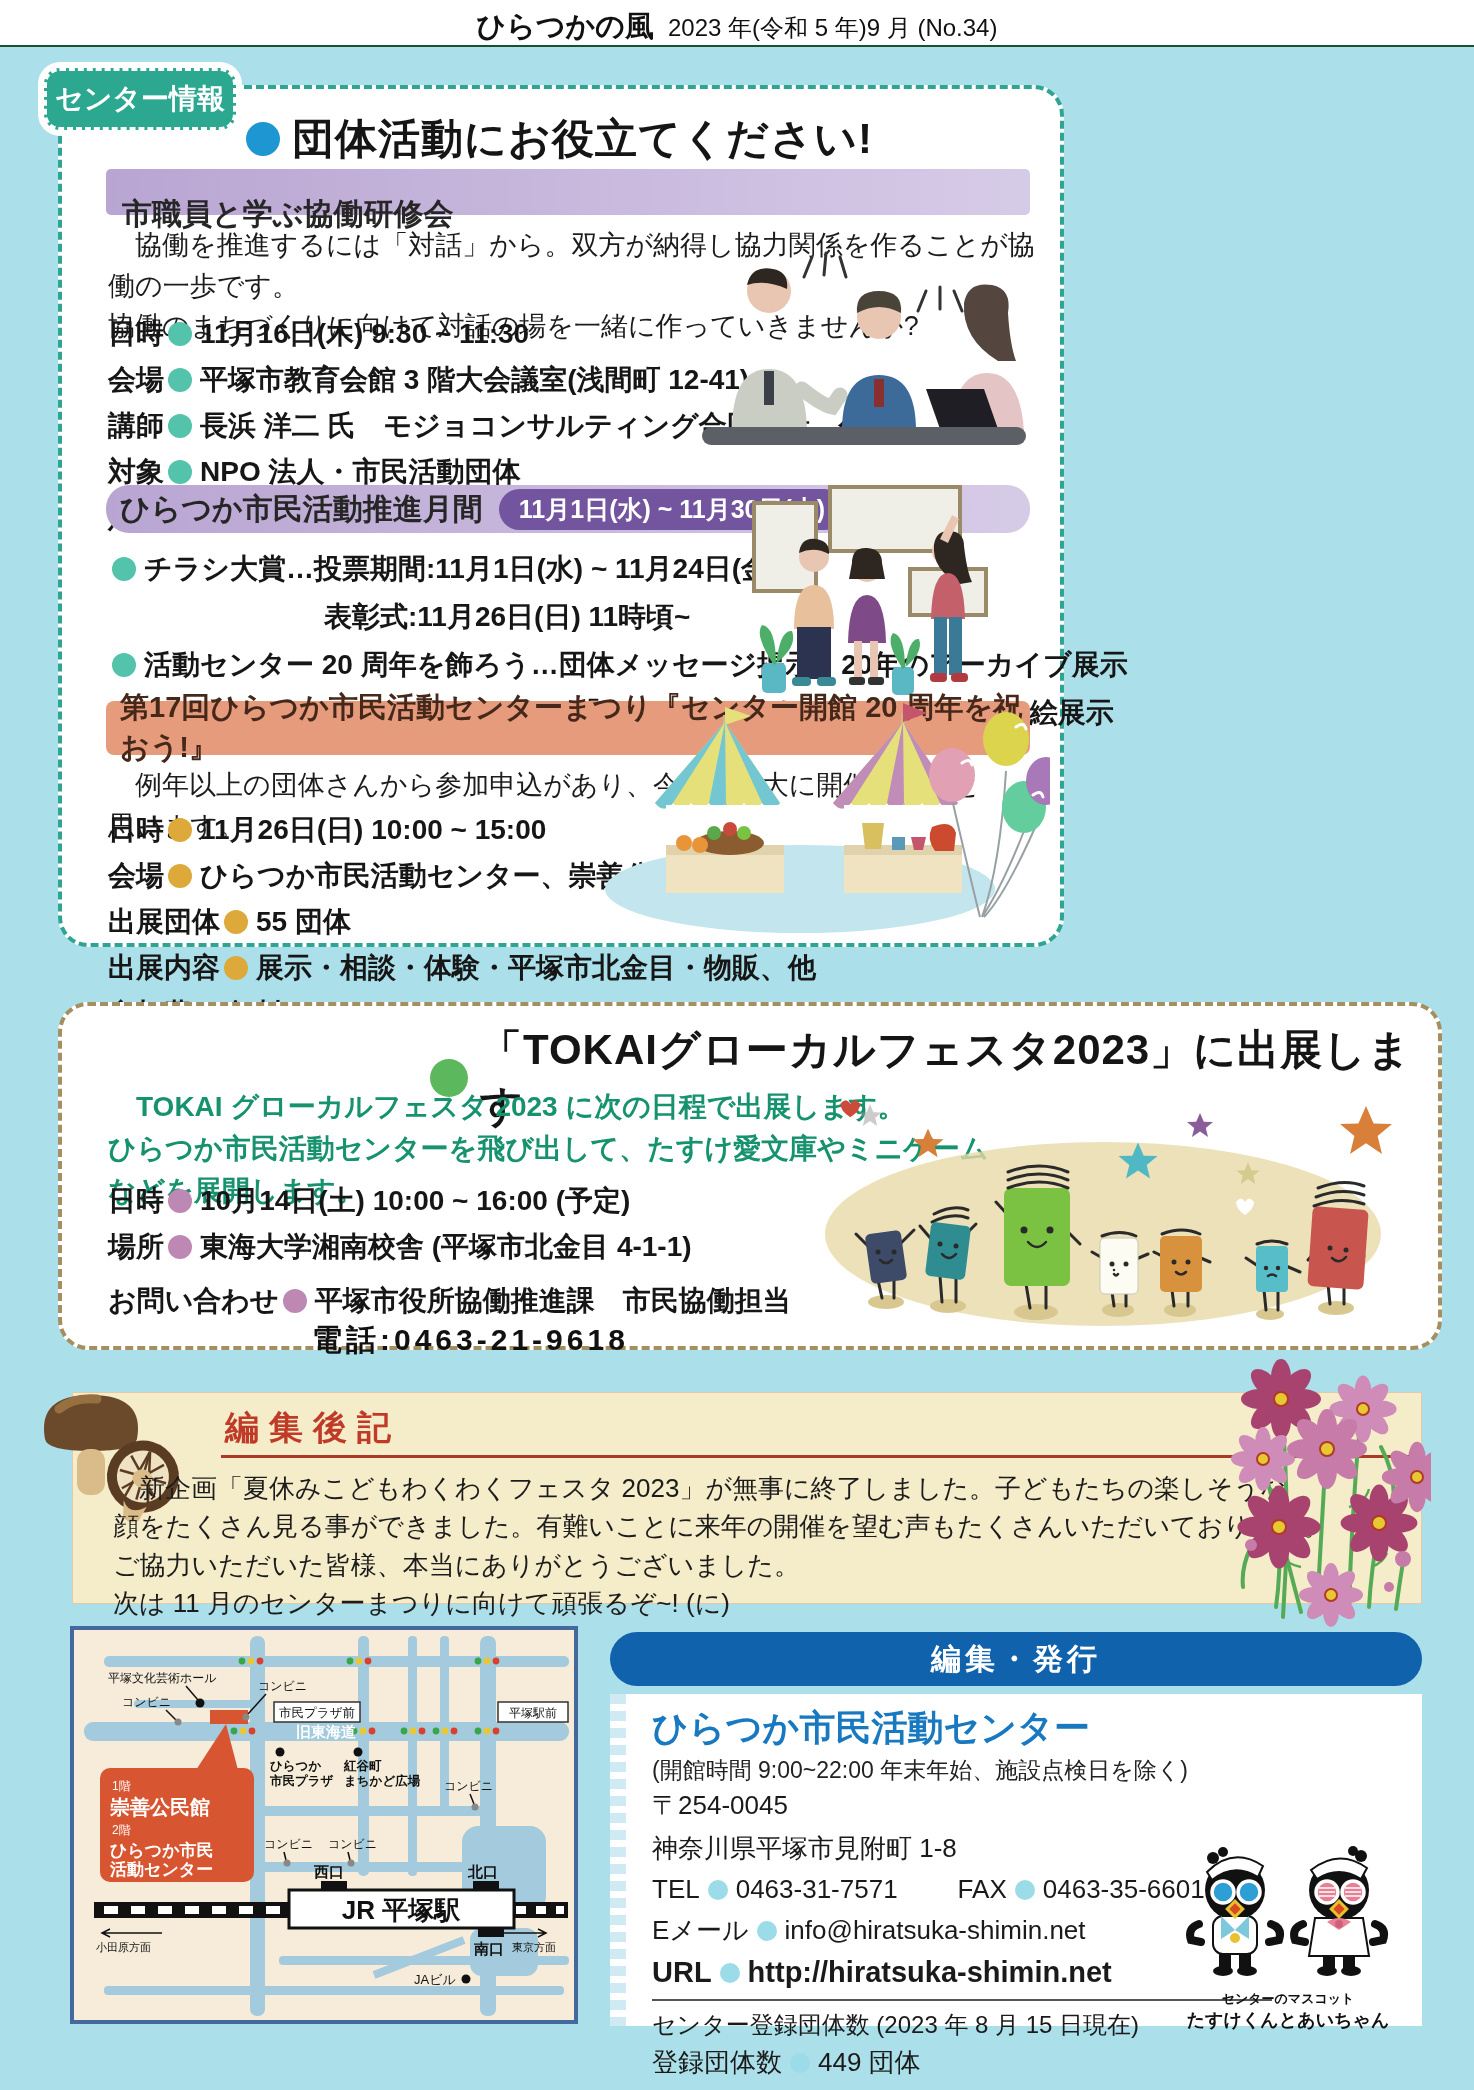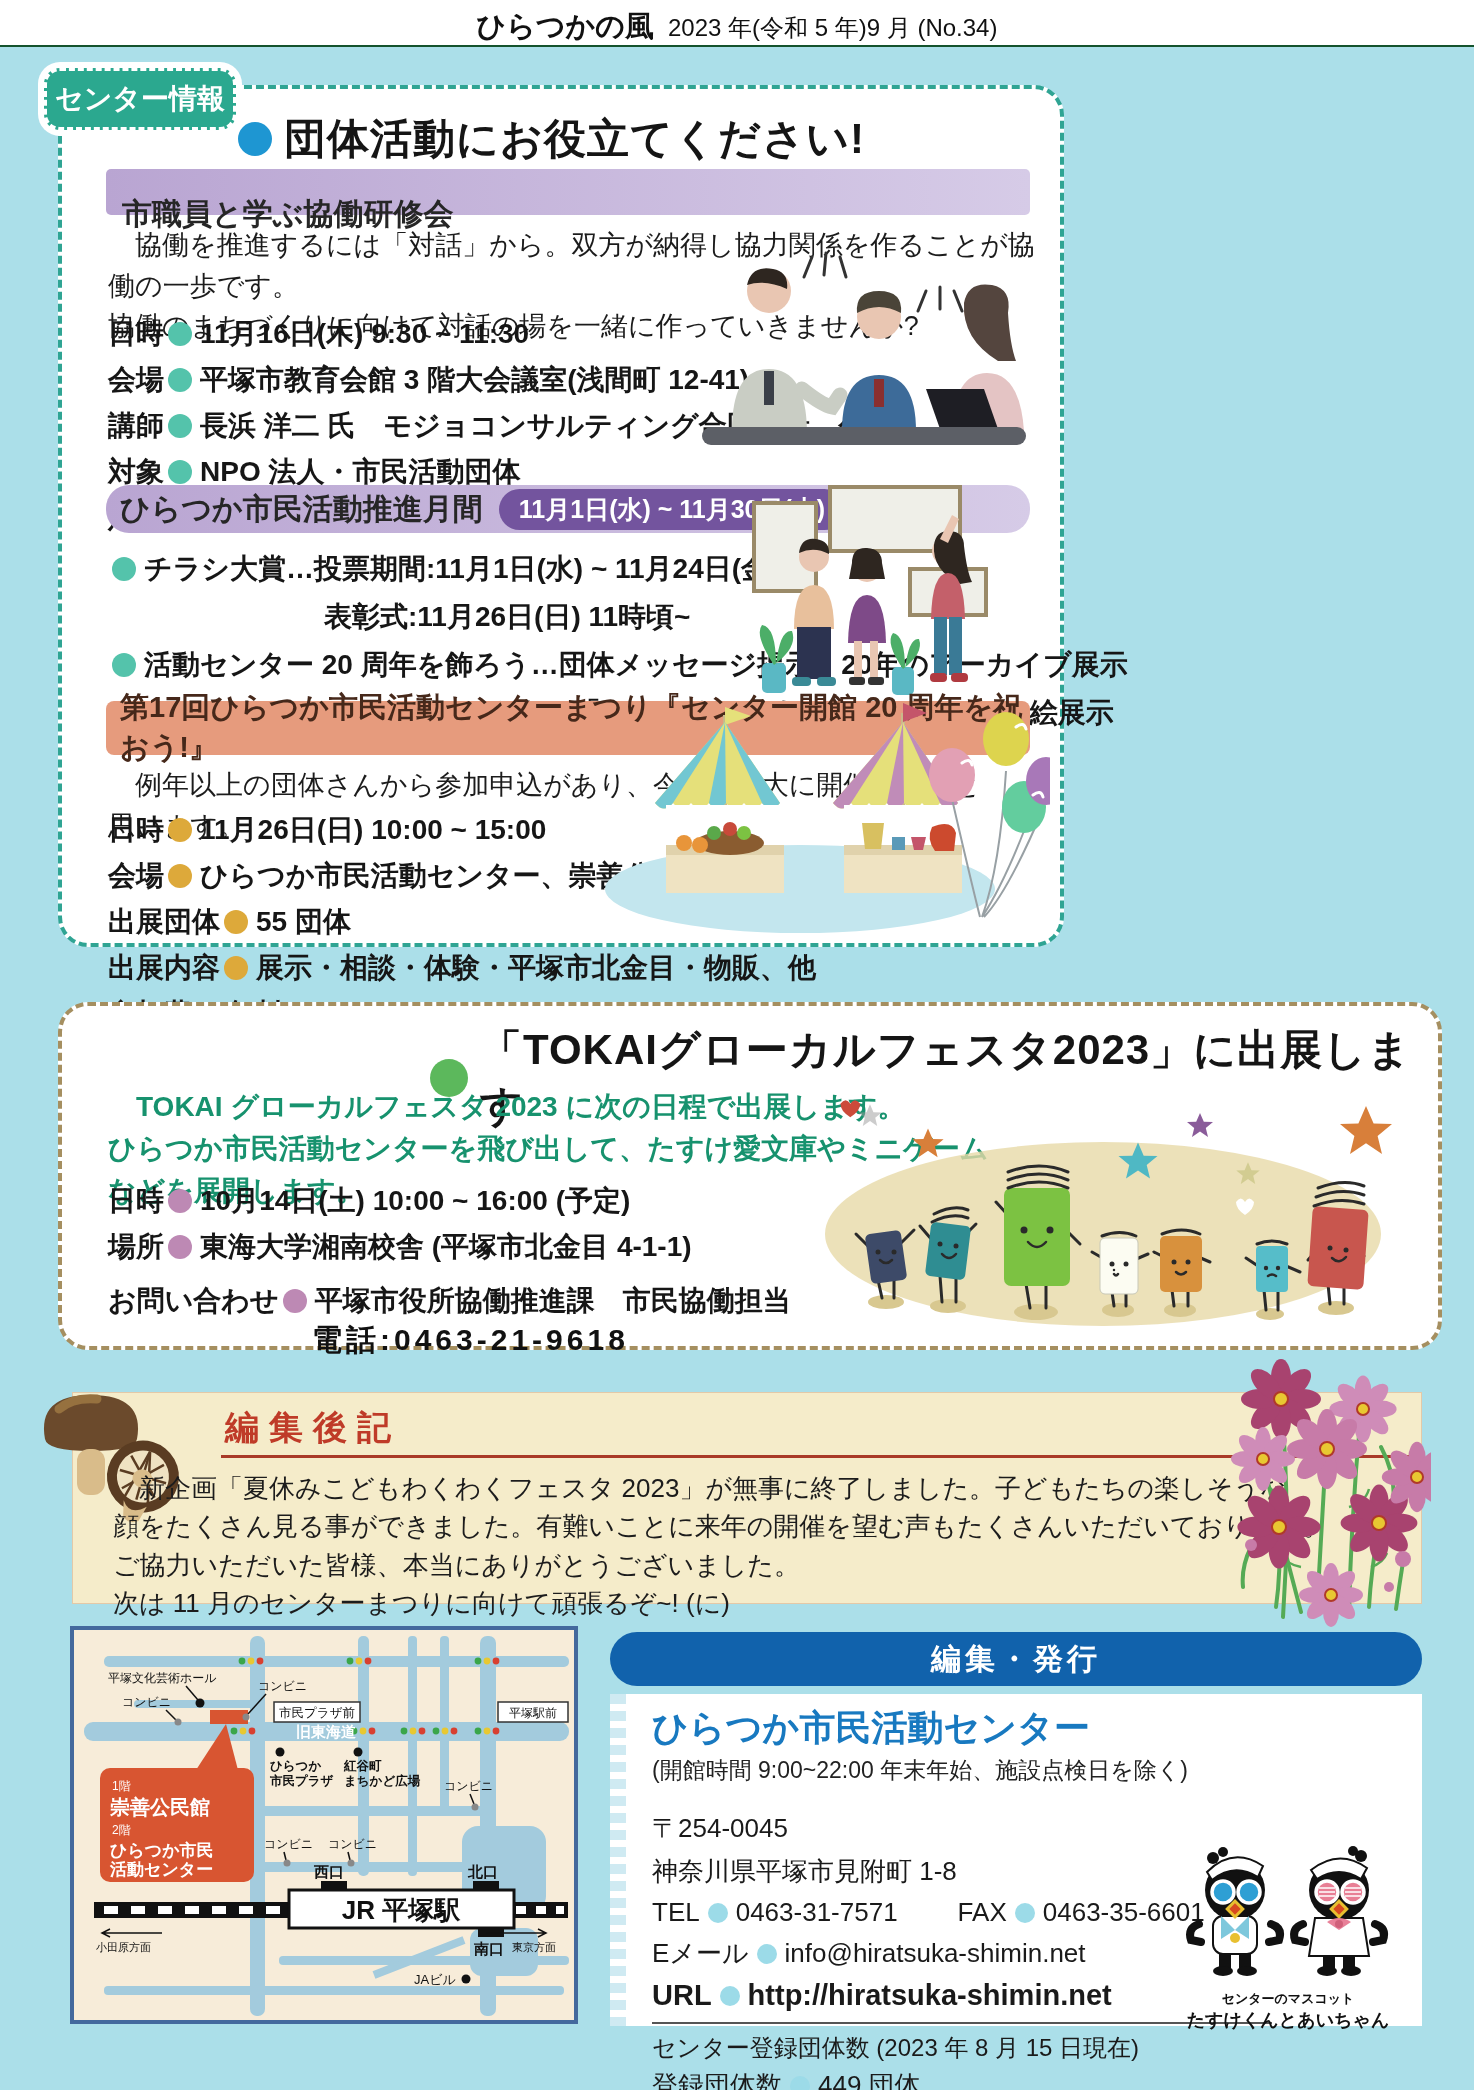--- a/index.html
+++ b/index.html
@@ -77,21 +77,21 @@
   .pub-banner { position:absolute; left:610px; top:1632px; width:812px; height:54px;
     background:#1162ac; border-radius:27px; display:flex; align-items:center; justify-content:center;
     color:#fff; font-size:30px; font-weight:bold; letter-spacing:4px; }
   .pubbox { position:absolute; left:610px; top:1694px; width:812px; height:332px; background:#fff; }
   .pub-strip { position:absolute; left:0; top:0; bottom:0; width:16px;
     background:repeating-linear-gradient(180deg,#cfeaf2 0 10px,#fff 10px 17px); }
   .pub-content { position:absolute; left:42px; top:10px; right:10px; }
   .pub-name { font-size:36px; font-weight:bold; color:#1879c0; }
   .pub-hours { font-size:23px; color:#222; margin-top:2px; }
   .pub-line { font-size:26px; color:#1a1a1a; margin-top:8px; display:flex; align-items:center; white-space:nowrap; }
-  .pub-line.first { margin-top:25px; }
+  .pub-line.first { margin-top:2px; }
   .pub-url { font-size:29px; font-weight:bold; }
   .pub-div { width:620px; border-top:2px solid #555; margin:10px 0 8px; }
   .pub-small { font-size:24px; color:#1a1a1a; margin-top:2px; }
 
   .mascots { position:absolute; right:14px; top:150px; width:240px; text-align:center; }
   .mascots .c1 { font-size:13px; font-weight:bold; color:#111; margin-top:2px; }
   .mascots .c2 { font-size:18px; font-weight:bold; color:#111; }
 
   .green-intro { position:absolute; font-size:28px; font-weight:bold; color:#17926e; line-height:1.5; }
   .phone { position:absolute; font-size:30px; font-weight:bold; color:#111; letter-spacing:4px; }
@@ -103,21 +103,21 @@
 
   <div class="page-header">
     <span class="t">ひらつかの風</span><span class="i">2023 年(令和 5 年)9 月 (No.34)</span>
   </div>
 
   <div class="badge badge-center">
     <div class="in">センター情報</div>
   </div>
 
   <div class="dbox box-center">
-    <div class="title-row" style="left:176px; top:22px;align-items:center;">
+    <div class="title-row" style="left:184px; top:22px;align-items:center;">
       <span class="title-dot" style="background:#1e96d2;"></span>
       <span class="title-text">団体活動にお役立てください!</span>
     </div>
 
     <div class="banner banner1">
       <span>市職員と学ぶ協働研修会</span>
     </div>
 
     <div class="txt" style="left:46px; top:136px; width:940px;">
       <div>　協働を推進するには「対話」から。双方が納得し協力関係を作ることが協働の一歩です。</div>

